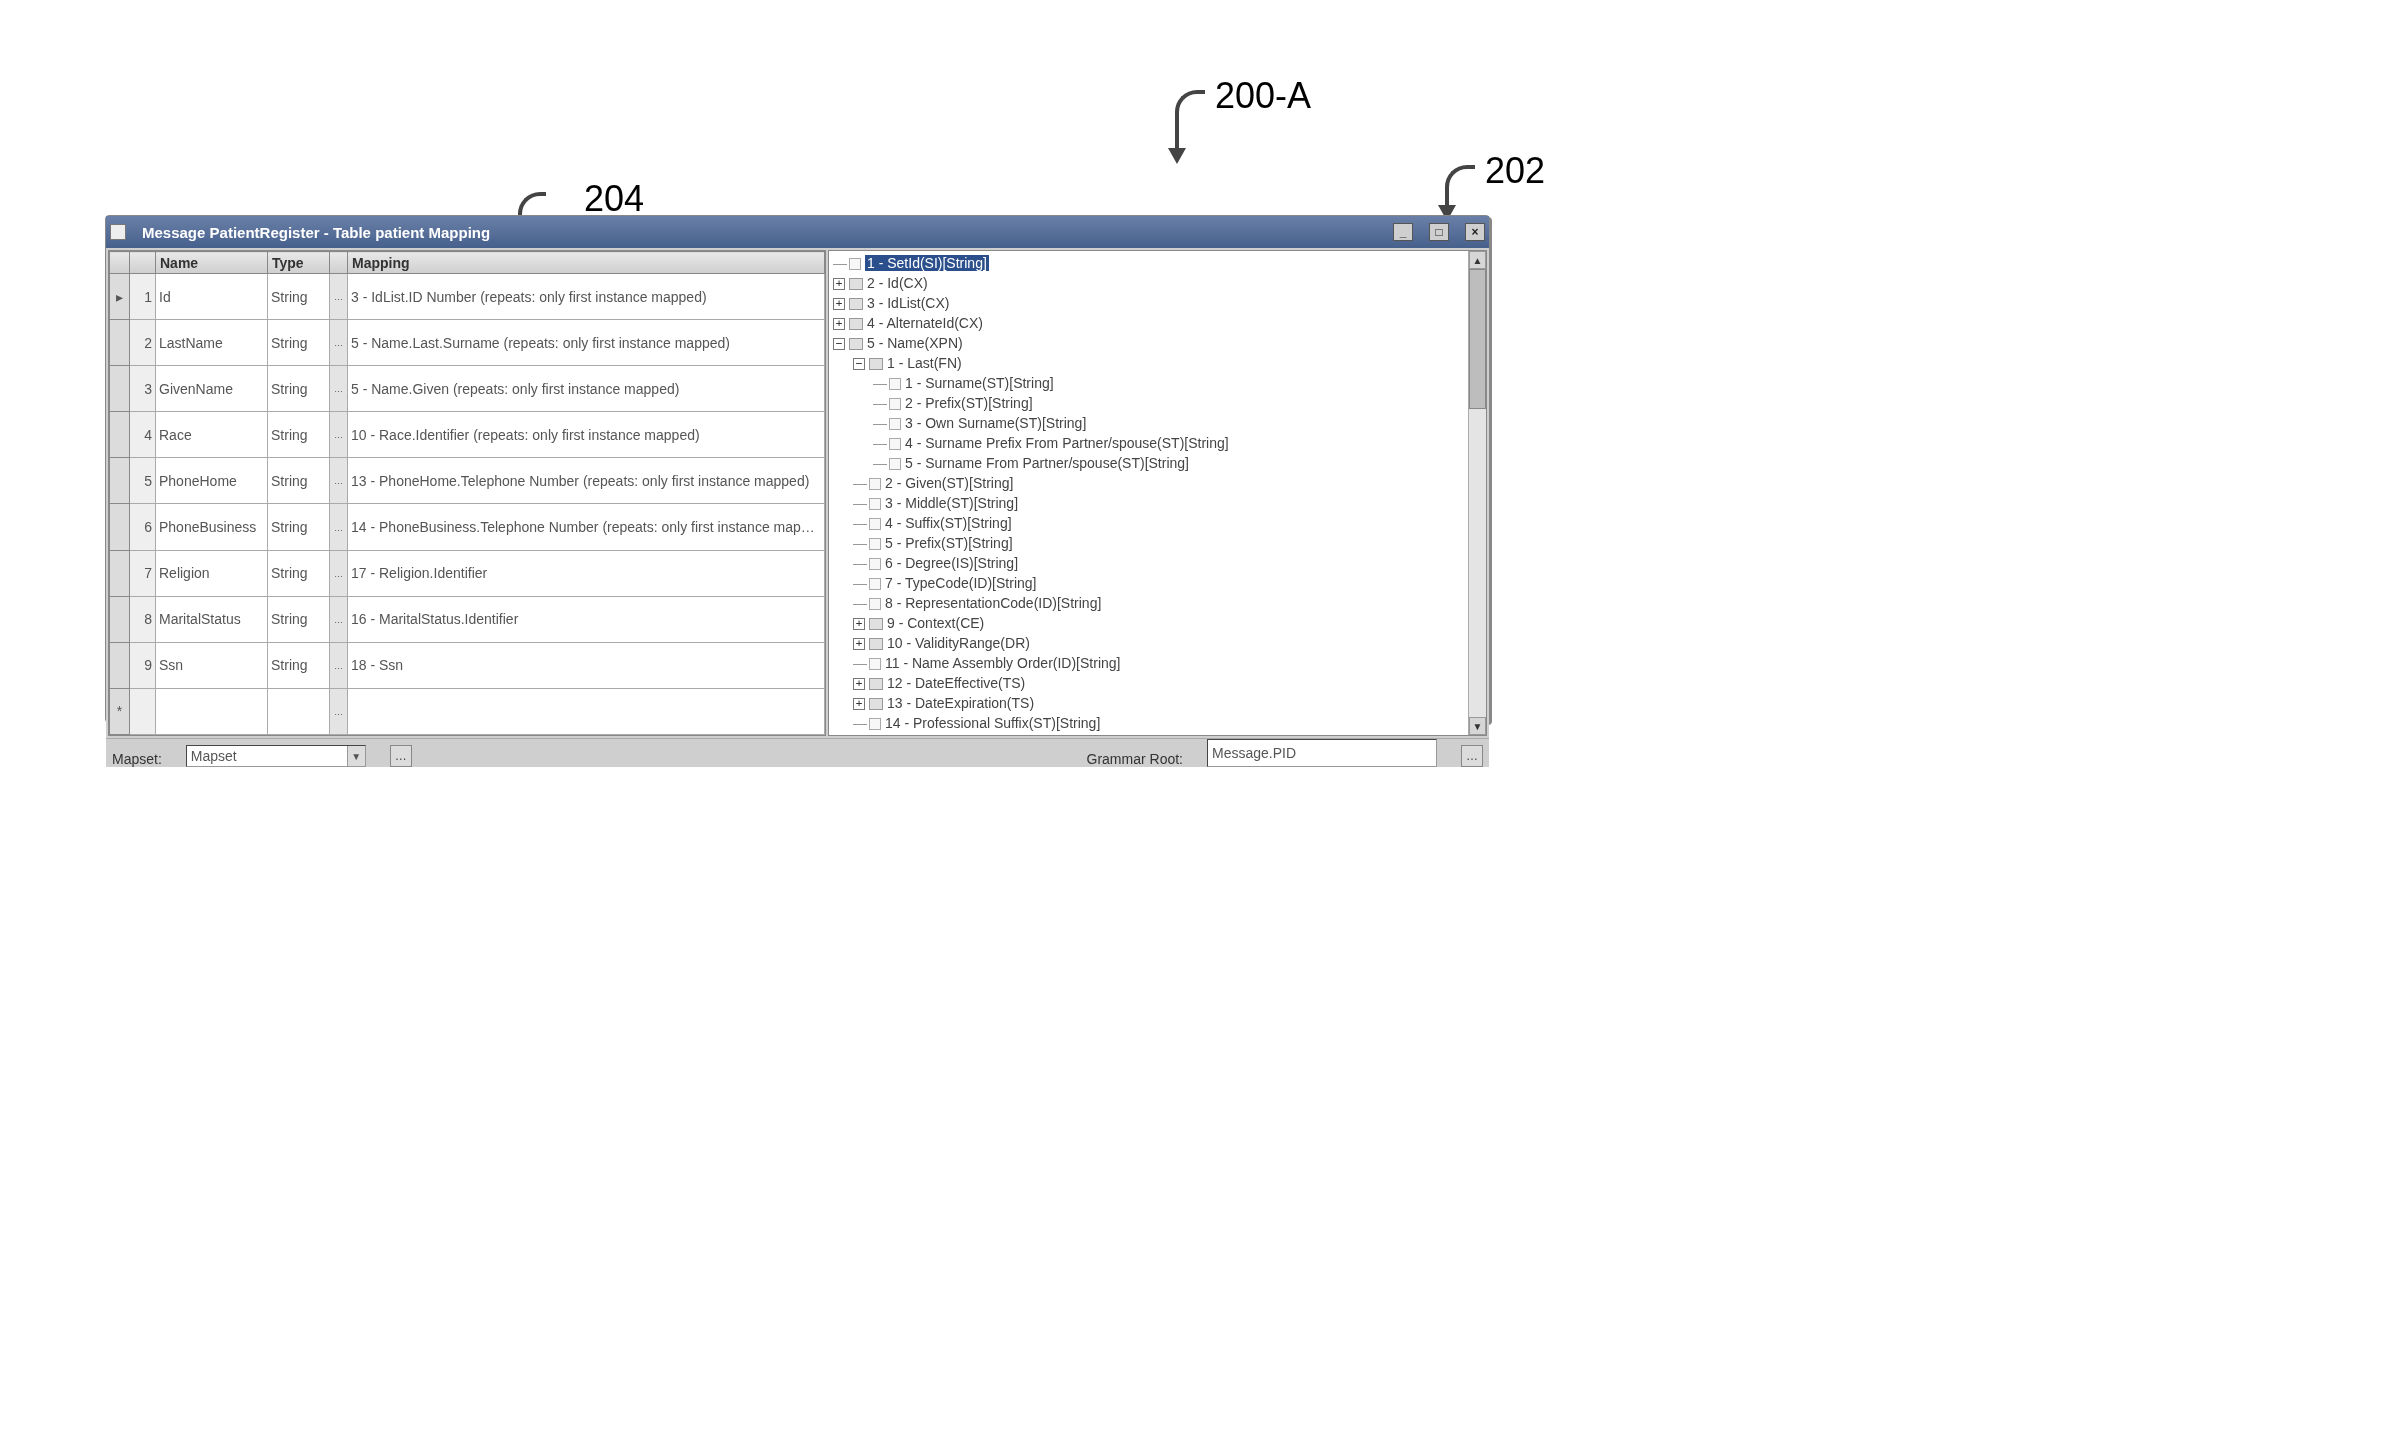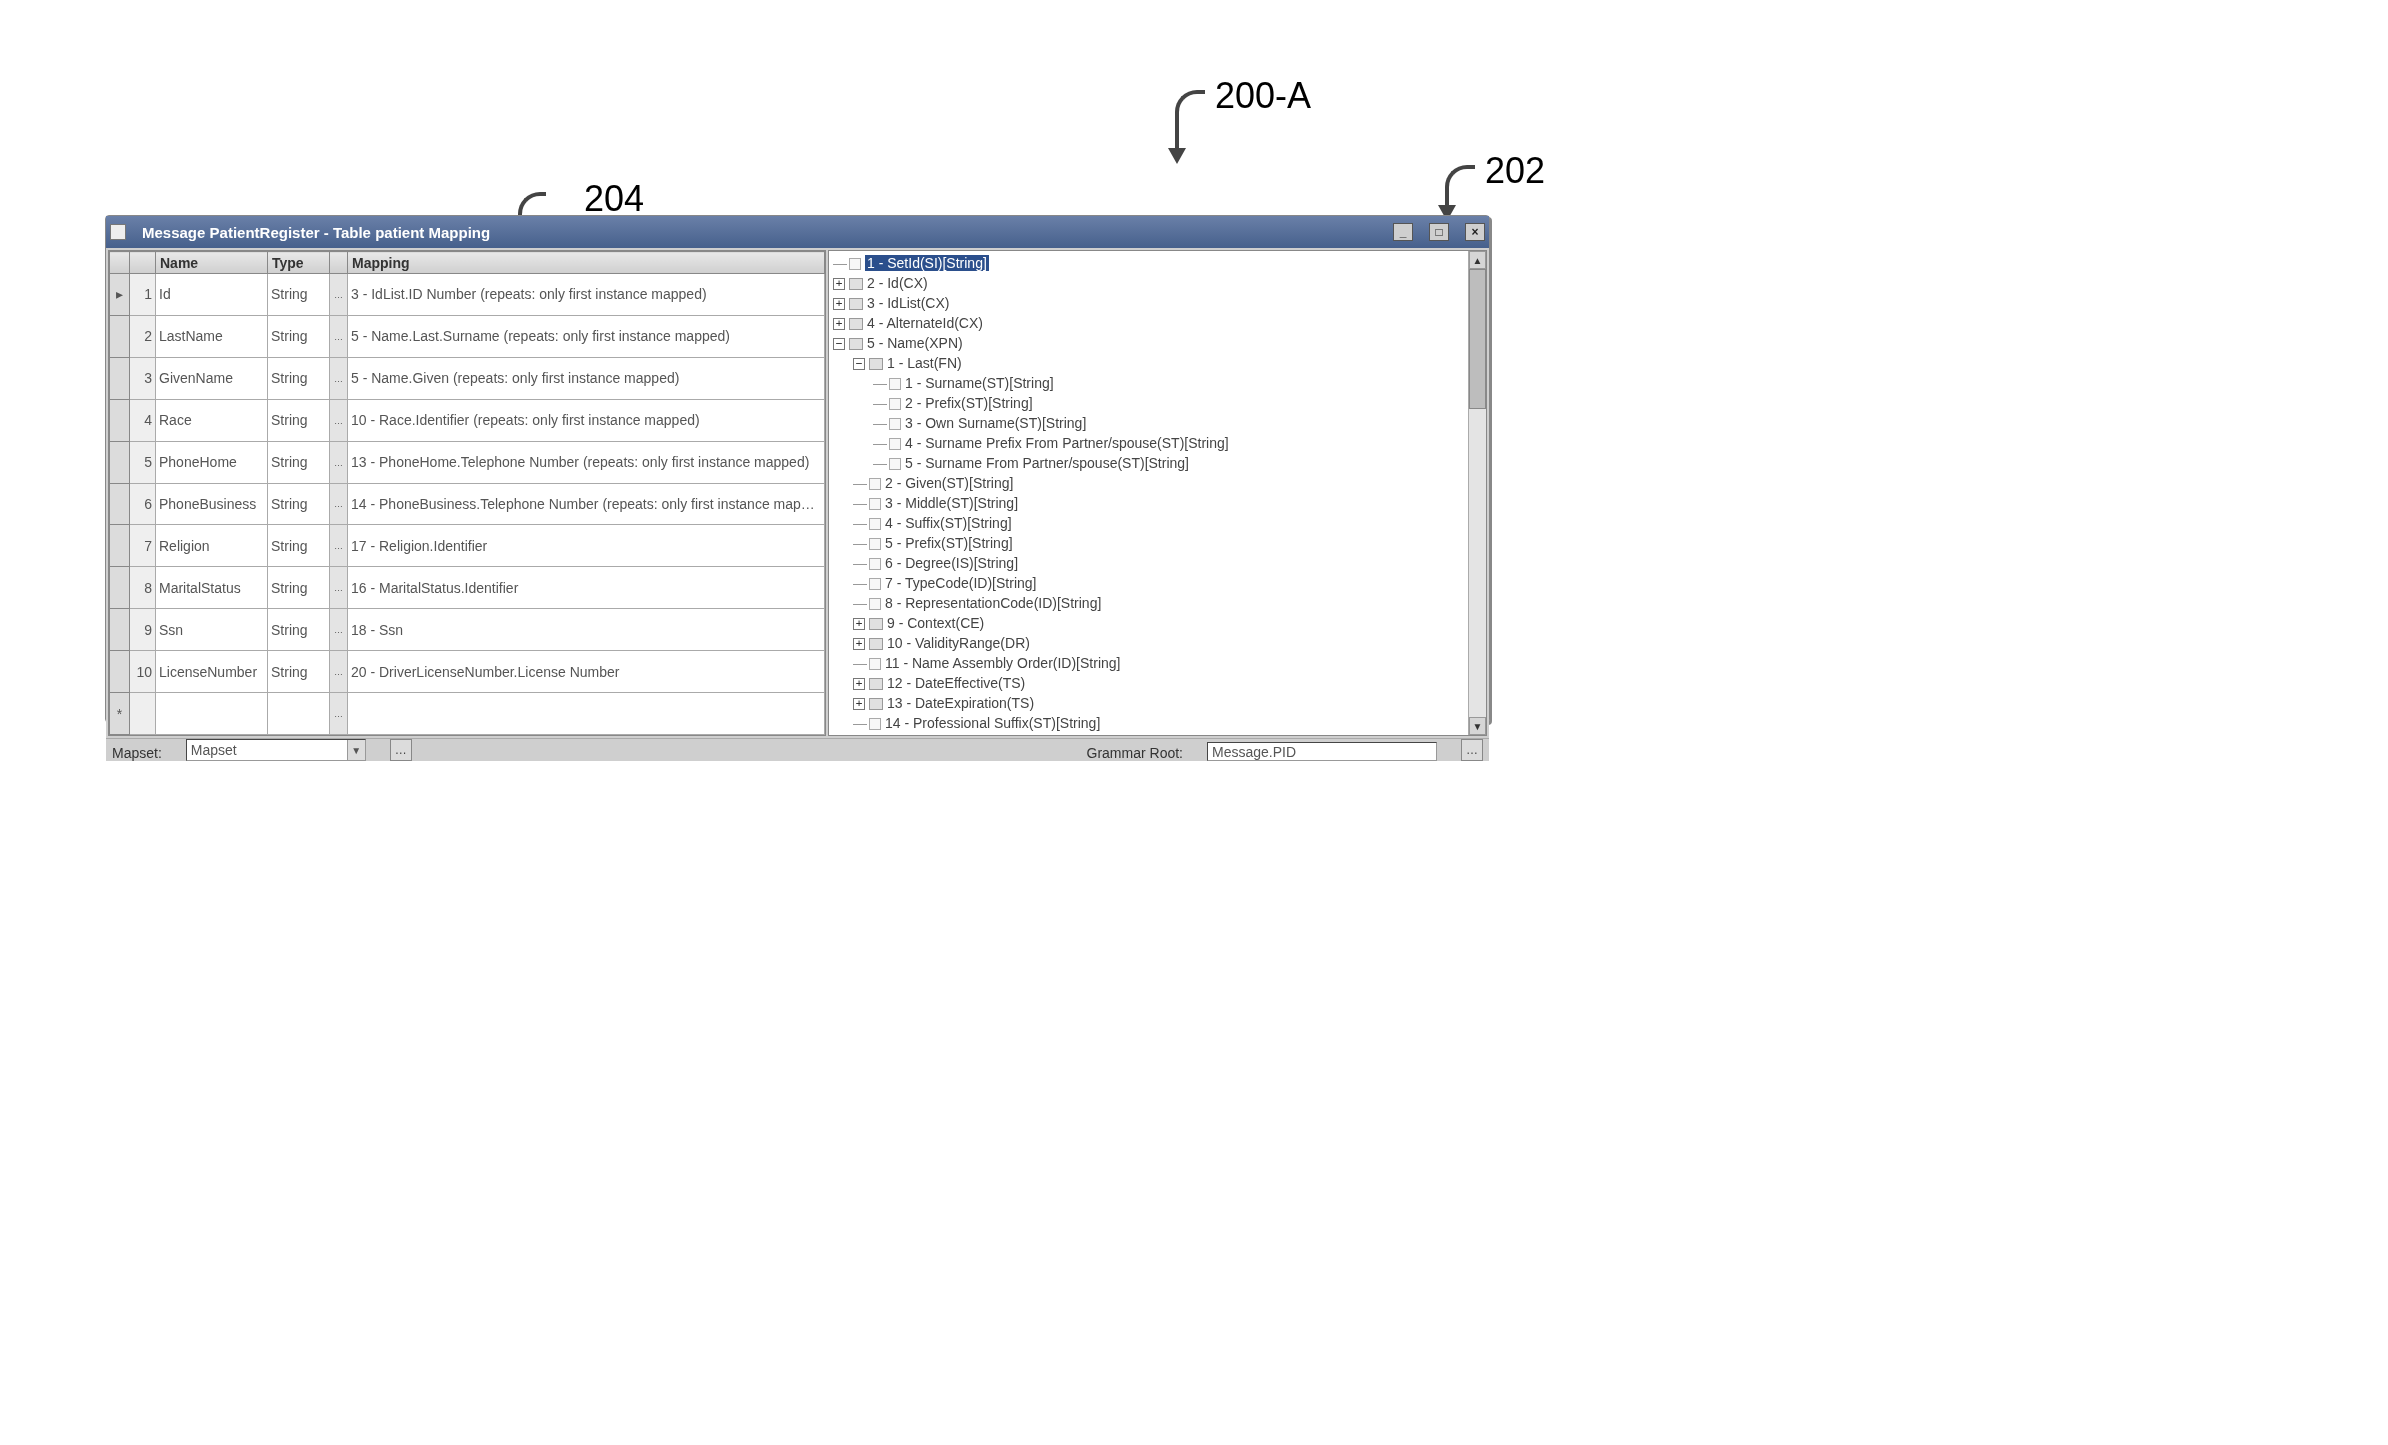--- a/index.html
+++ b/index.html
@@ -135,21 +135,21 @@
     width: 180px; height: 22px; background: #fff; border: 1px inset #999;
     display: flex; align-items: center; padding: 0 4px; position: relative; color:#555;
   }
   .statusbar .combo .dd { position:absolute; right:0; top:0; bottom:0; width:18px; background:#dcdcdc; border-left:1px solid #999; display:flex;align-items:center;justify-content:center;font-size:10px; }
   .statusbar .mini-btn {
     width: 22px; height: 22px; background: #dcdcdc; border: 1px solid #888;
     display:inline-flex;align-items:center;justify-content:center;font-size:12px;color:#444;
   }
   .statusbar .spacer { flex: 1; }
   .statusbar .readonly {
-    width: 230px; height: 19px; background: #fff; border: 1px inset #999;
+    width: 230px; height: 28px; background: #fff; border: 1px inset #999;
     display: flex; align-items: center; padding: 0 4px; color:#555;
   }
 </style>
 </head>
 <body>
 
 <div class="annotation" style="left:1215px; top:75px;">200-A</div>
 <div class="hook" style="left:1175px; top:90px; width:30px; height:66px;"></div>
 <div class="arrowhead" style="left:1168px; top:148px; border-left:9px solid transparent; border-right:9px solid transparent; border-top:16px solid #444;"></div>
 
@@ -258,28 +258,20 @@
               <td class="map-btn-cell"><span class="caret">…</span></td>
               <td>16 - MaritalStatus.Identifier</td>
             </tr>
             <tr>
               <td class="rowhdr"></td>
               <td class="rownum">9</td>
               <td>Ssn</td>
               <td>String</td>
               <td class="map-btn-cell"><span class="caret">…</span></td>
               <td>18 - Ssn</td>
-            </tr>
-            <tr>
-              <td class="rowhdr"></td>
-              <td class="rownum">10</td>
-              <td>LicenseNumber</td>
-              <td>String</td>
-              <td class="map-btn-cell"><span class="caret">…</span></td>
-              <td>20 - DriverLicenseNumber.License Number</td>
             </tr>
             <tr>
               <td class="rowhdr">*</td>
               <td class="rownum"></td>
               <td></td>
               <td></td>
               <td class="map-btn-cell"><span class="caret">…</span></td>
               <td></td>
             </tr>
           </tbody>

